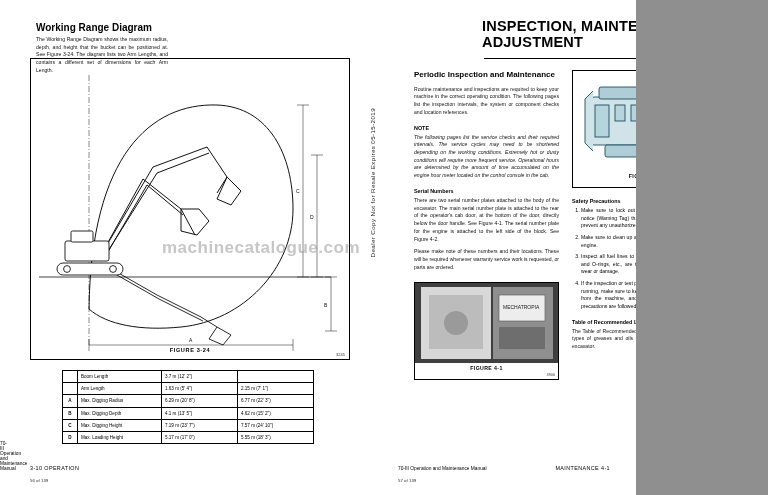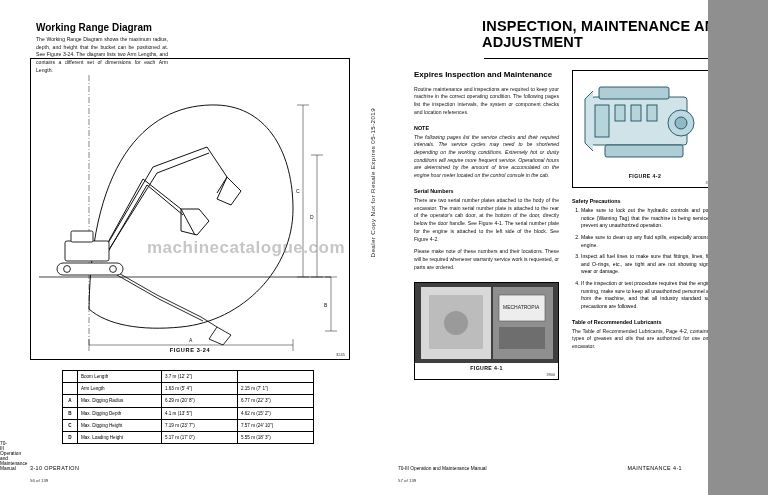--- a/index.html
+++ b/index.html
@@ -1,17 +1,17 @@
 <!DOCTYPE html>
 <html><head>
 <meta charset="utf-8">
 <style>
   html,body{margin:0;padding:0;background:#8f8f8f;}
   body{font-family:"Liberation Sans",sans-serif;}
-  .page{position:relative;width:708px;height:495px;background:#ffffff;overflow:hidden;}
+  .page{position:relative;width:636px;height:495px;background:#ffffff;overflow:hidden;}
   .sheet{position:absolute;top:0;background:#fff;}
   .left{left:0;width:384px;height:495px;border-right:1px solid #cfcfcf;}
   .right{left:384px;width:384px;height:495px;}
   .body-txt{font-size:5.1px;line-height:1.52;color:#111;text-align:justify;}
 
   
   .l-head{position:absolute;left:36px;top:22px;font-size:10px;font-weight:bold;}
   .l-para{position:absolute;left:36px;top:36px;width:132px;}
   .vert-right{position:absolute;right:8px;top:108px;writing-mode:vertical-rl;transform:rotate(180deg);font-size:6.2px;letter-spacing:.4px;color:#222;}
   .diagram{position:absolute;left:30px;top:58px;width:318px;height:300px;border:1px solid #000;}
@@ -43,21 +43,21 @@
   .figbox .cap{text-align:center;font-size:5.2px;font-weight:bold;padding:2px 0 3px;letter-spacing:.4px;}
   .figbox .num{position:absolute;right:3px;bottom:2px;font-size:3.8px;color:#333;}
 
   ol.safety{margin:3px 0 0 0;padding-left:9px;font-size:5.1px;line-height:1.5;text-align:justify;}
   ol.safety li{margin-bottom:4px;}
 
   .foot-r-l{position:absolute;left:398px;bottom:24px;font-size:4.8px;}
   .foot-r-r{position:absolute;right:26px;bottom:24px;font-size:5.4px;letter-spacing:.4px;}
   .foot-r-pg{position:absolute;left:398px;bottom:12px;font-size:4.4px;color:#333;}
 
-  .wm{position:absolute;left:147px;top:238px;font-size:17px;color:rgba(120,120,120,.42);font-weight:bold;letter-spacing:.5px;pointer-events:none;}
+  .wm{position:absolute;left:162px;top:238px;font-size:17px;color:rgba(120,120,120,.42);font-weight:bold;letter-spacing:.5px;pointer-events:none;}
   .wm2{position:absolute;left:196px;top:252px;font-size:11px;color:rgba(120,120,120,.40);pointer-events:none;}
 
   svg{display:block;}
 </style>
 </head>
 <body>
 
 <div class="page">
 
   <div class="sheet left">
@@ -169,21 +169,21 @@
     <div class="foot-pg">56 of 139</div>
   </div>
 
   <div class="sheet right">
     <div class="r-title">INSPECTION, MAINTENANCE AND ADJUSTMENT</div>
     <div class="r-rule"></div>
     <div class="vert-right2">Dealer Copy  Not for Resale  Expires 05-15-2019</div>
   </div>
 
   <div class="col-a">
-    <div class="sec-h">Expires Inspection and Maintenance</div>
+    <div class="sec-h">Periodic Inspection and Maintenance</div>
     <div class="body-txt">Routine maintenance and inspections are required to keep your machine in the correct operating condition. The following pages list the inspection intervals, the system or component checks and location references.</div>
     <div class="sub-h">NOTE</div>
     <div class="body-txt ital">The following pages list the service checks and their required intervals. The service cycles may need to be shortened depending on the working conditions. Extremely hot or dusty conditions will require more frequent service. Operational hours are determined by the amount of time accumulated on the engine hour meter located on the control console in the cab.</div>
     <div class="sub-h">Serial Numbers</div>
     <div class="body-txt">There are two serial number plates attached to the body of the excavator. The main serial number plate is attached to the rear of the operator's cab door, at the bottom of the door, directly below the door handle. See Figure 4-1. The serial number plate for the engine is attached to the left side of the block. See Figure 4-2.</div>
     <div class="body-txt" style="margin-top:5px;">Please make note of these numbers and their locations. These will be required whenever warranty service work is requested, or parts are ordered.</div>
 
     <div class="figbox" style="margin-top:10px;height:96px;">
       <svg width="143" height="80" viewBox="0 0 143 80">
         <rect x="0" y="0" width="143" height="80" fill="#3f3f3f"></rect>

